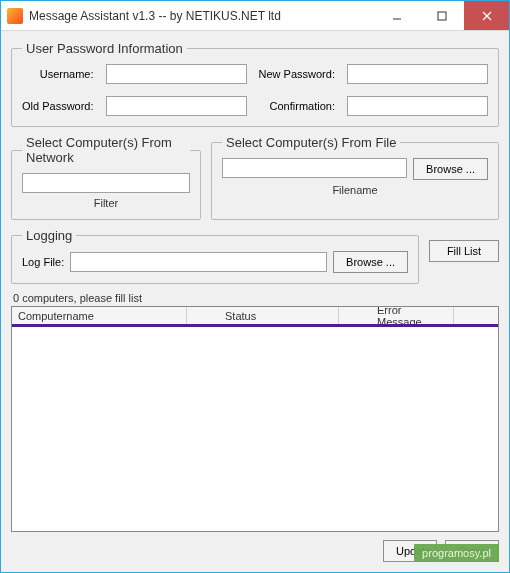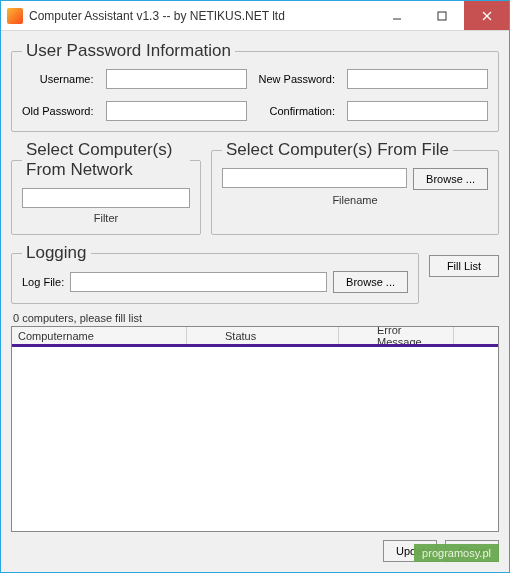--- a/index.html
+++ b/index.html
@@ -52,21 +52,21 @@
   }
 
   fieldset {
     border: 1px solid #b9b9b9;
     border-radius: 2px;
     margin: 4px 0;
     padding: 8px 10px 10px 10px;
     position: relative;
   }
   legend {
-    font-size: 17px;
+    font-size: 13px;
     color: #333;
     padding: 0 4px;
     margin-top: 32px;
   }
 
   .row2 { display: flex; gap: 10px; }
   .row2 > fieldset { flex: 1; }
 
   .form-grid {
     display: grid;
@@ -160,21 +160,21 @@
     font-family: Arial, sans-serif;
     opacity: 0.95;
     margin-left: 23px;
   }
 </style>
 </head>
 <body>
 
 <div class="titlebar">
   <div class="app-icon"></div>
-  <div class="title">Computer Assistant v1.3 -- by NETIKUS.NET ltd</div>
+  <div class="title">Message Assistant v1.3 -- by NETIKUS.NET ltd</div>
   <div class="win-btns">
     <div class="win-btn min">
       <svg width="10" height="10">
           <line x1="1" y1="8" x2="9" y2="8" stroke="#333" stroke-width="1"></line>
         </svg>
     </div>
     <div class="win-btn max">
       <svg width="10" height="10">
           <rect x="1" y="1" width="8" height="8" fill="none" stroke="#333" stroke-width="1"></rect>
         </svg>

